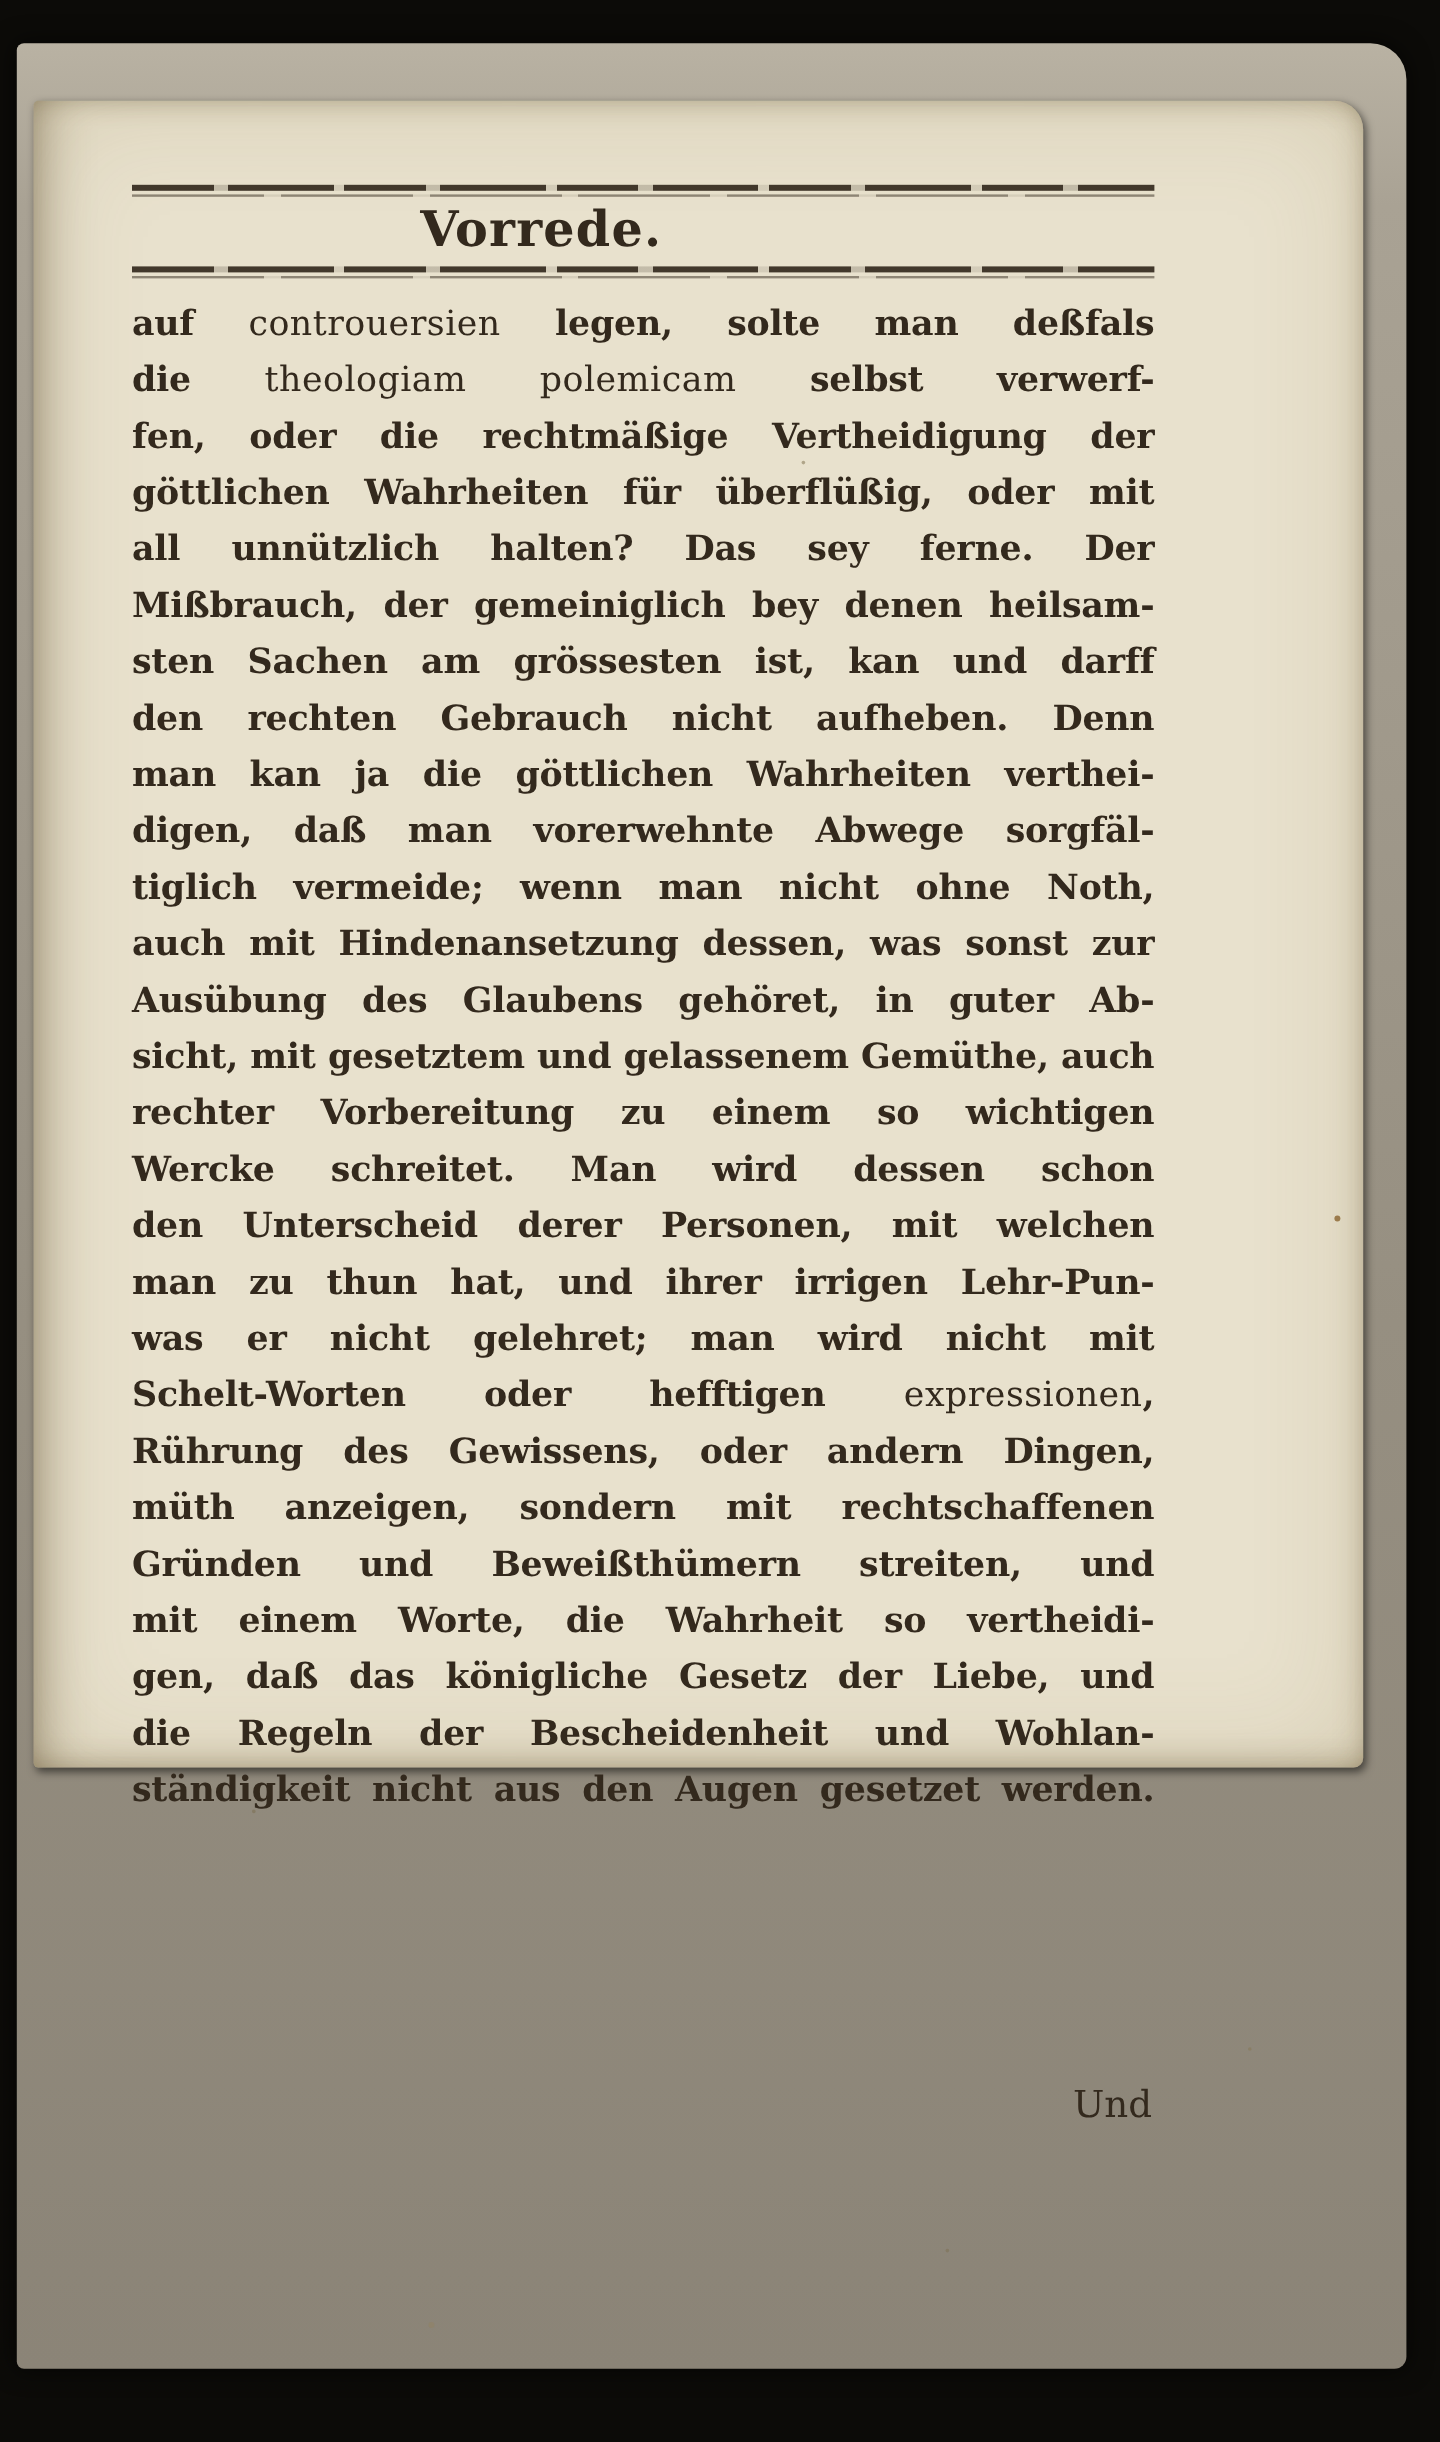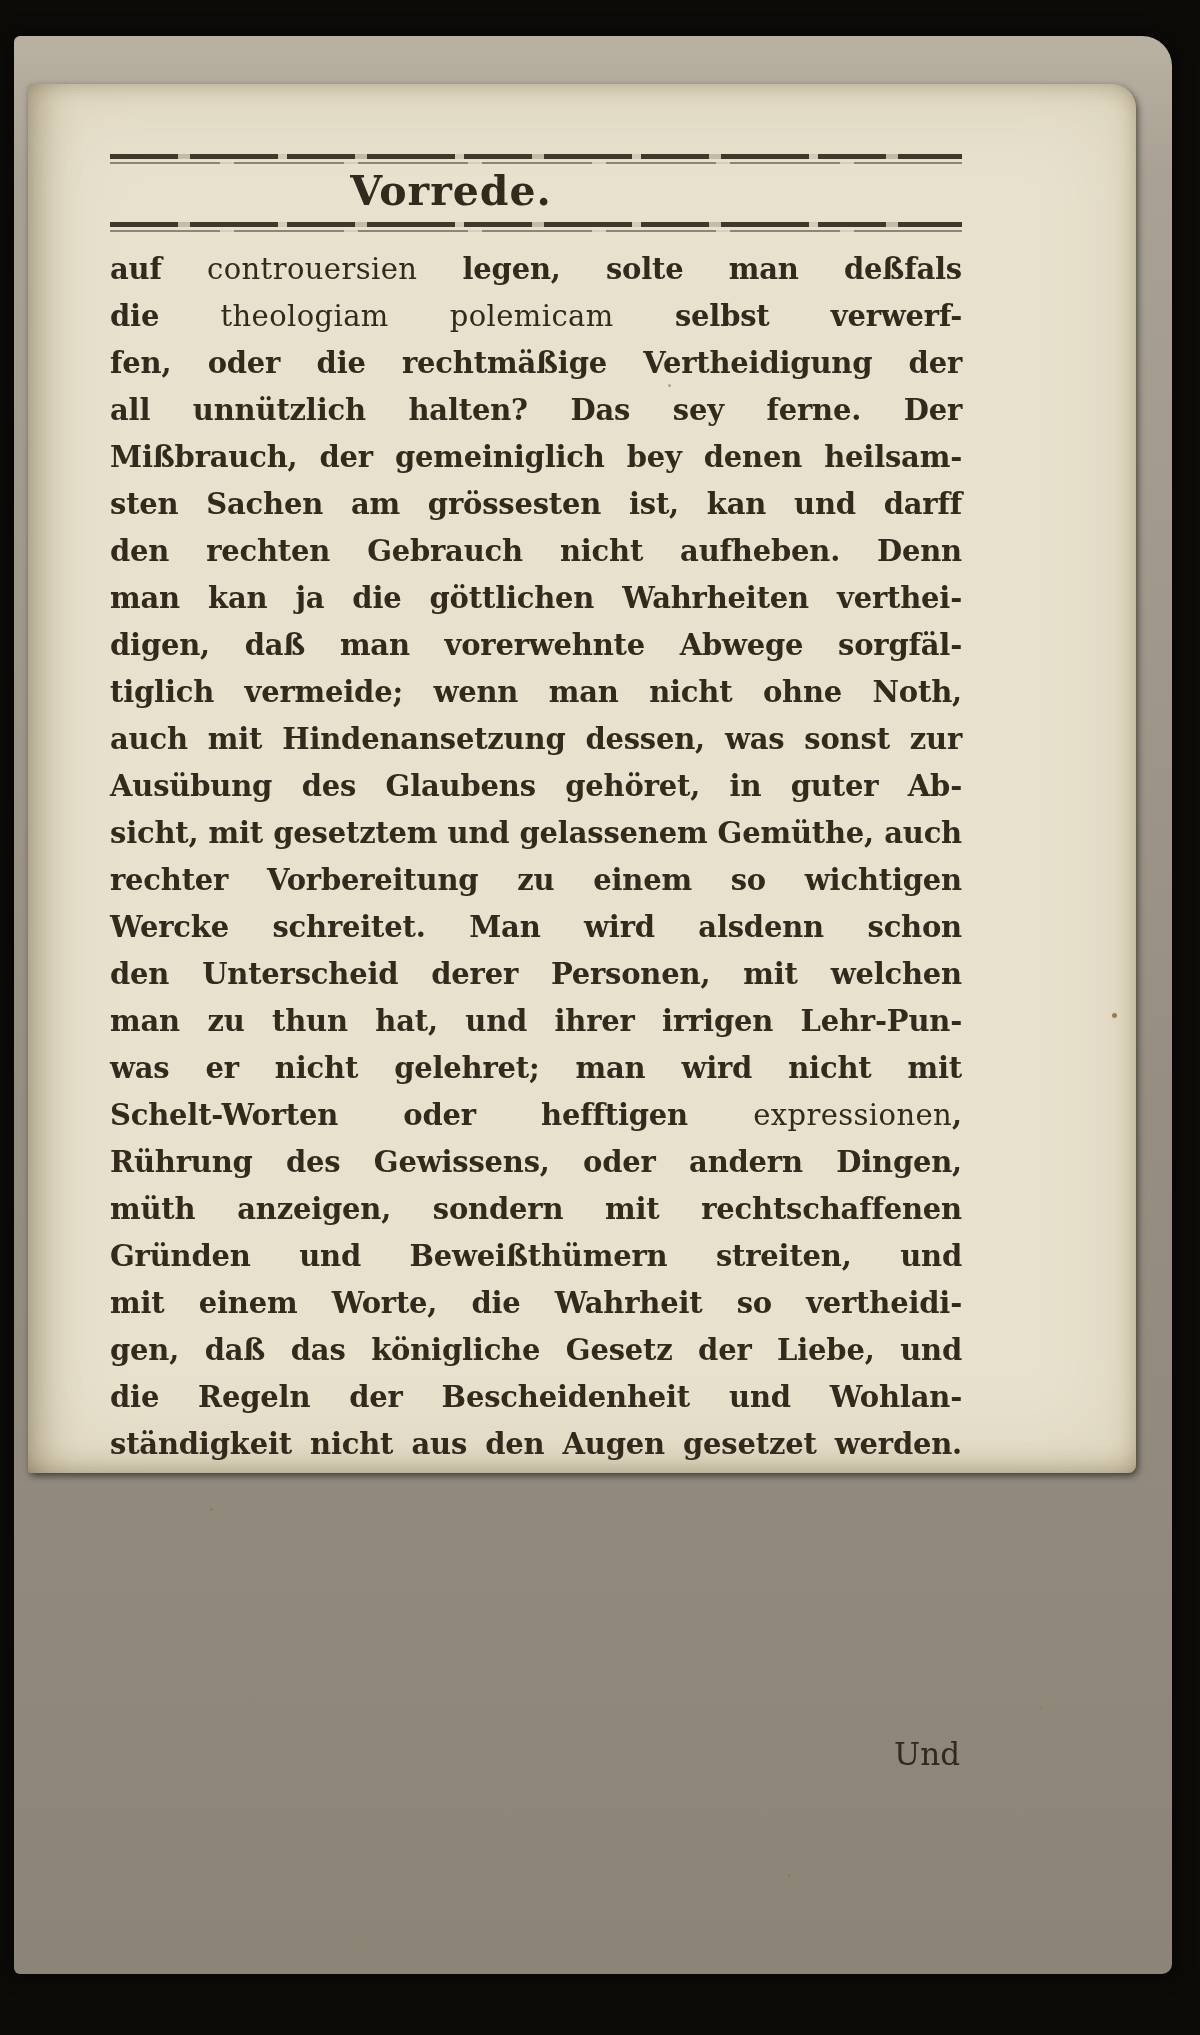--- a/index.html
+++ b/index.html
@@ -96,32 +96,33 @@
       </div>
       <div class="page-header">Vorrede.</div>
       <div class="rule rule-mid">
         <div class="bar1"></div>
         <div class="bar2"></div>
       </div>
       <div class="body-text">
           <div class="line">auf <span class="latin">controuersien</span> legen, solte man deßfals</div>
           <div class="line">die <span class="latin">theologiam polemicam</span> selbst verwerf-</div>
           <div class="line">fen, oder die rechtmäßige Vertheidigung der</div>
+          <div class="line">göttlichen Wahrheiten für überflüßig, oder mit</div>
           <div class="line">all unnützlich halten? Das sey ferne. Der</div>
           <div class="line">Mißbrauch, der gemeiniglich bey denen heilsam-</div>
           <div class="line">sten Sachen am grössesten ist, kan und darff</div>
           <div class="line">den rechten Gebrauch nicht aufheben. Denn</div>
           <div class="line">man kan ja die göttlichen Wahrheiten verthei-</div>
           <div class="line">digen, daß man vorerwehnte Abwege sorgfäl-</div>
           <div class="line">tiglich vermeide; wenn man nicht ohne Noth,</div>
           <div class="line">auch mit Hindenansetzung dessen, was sonst zur</div>
           <div class="line">Ausübung des Glaubens gehöret, in guter Ab-</div>
           <div class="line">sicht, mit gesetztem und gelassenem Gemüthe, auch</div>
           <div class="line">rechter Vorbereitung zu einem so wichtigen</div>
-          <div class="line">Wercke schreitet. Man wird alsdenn schon</div>
+          <div class="line">Wercke schreitet. Man wird dessen schon</div>
           <div class="line">den Unterscheid derer Personen, mit welchen</div>
           <div class="line">man zu thun hat, und ihrer irrigen Lehr-Pun-</div>
           <div class="line">was er nicht gelehret; man wird nicht mit</div>
           <div class="line">Schelt-Worten oder hefftigen <span class="latin">expressionen</span>,</div>
           <div class="line">Rührung des Gewissens, oder andern Dingen,</div>
           <div class="line">müth anzeigen, sondern mit rechtschaffenen</div>
           <div class="line">Gründen und Beweißthümern streiten, und</div>
           <div class="line">mit einem Worte, die Wahrheit so vertheidi-</div>
           <div class="line">gen, daß das königliche Gesetz der Liebe, und</div>
           <div class="line">die Regeln der Bescheidenheit und Wohlan-</div>

